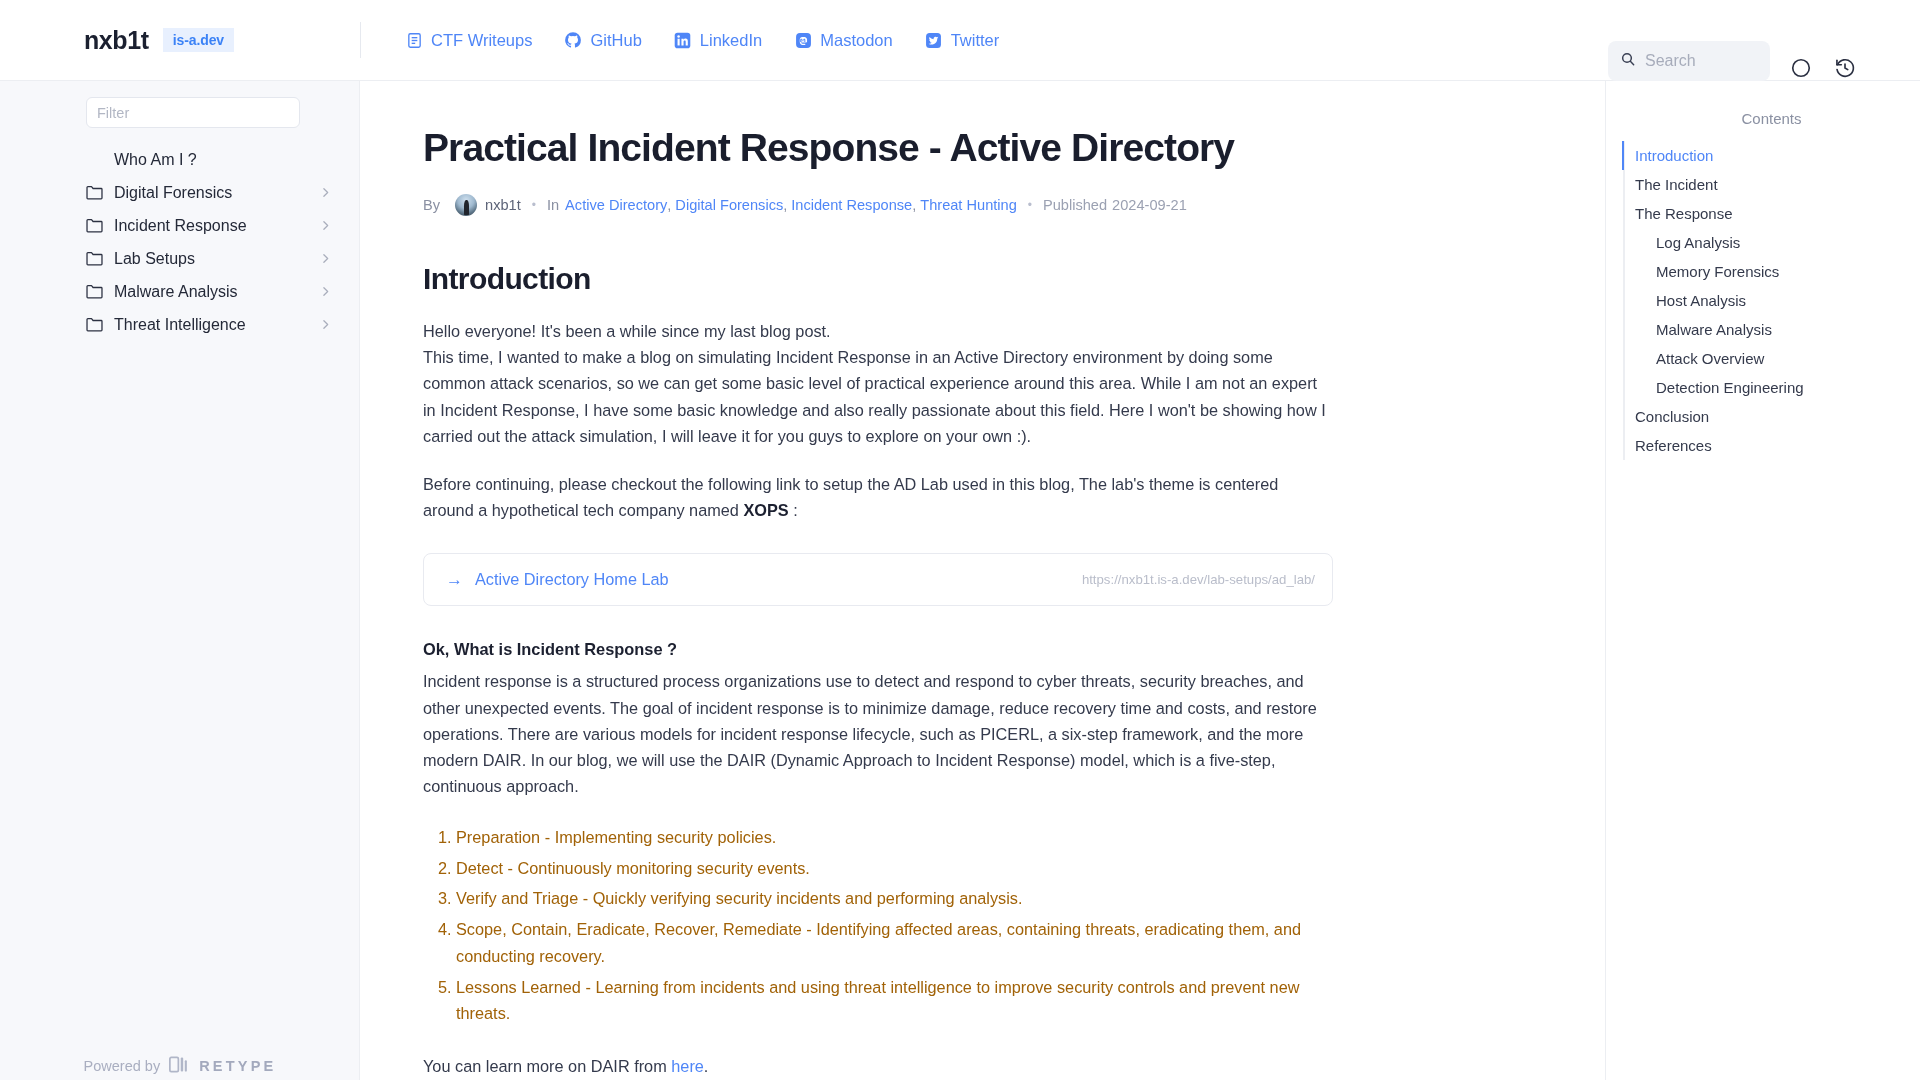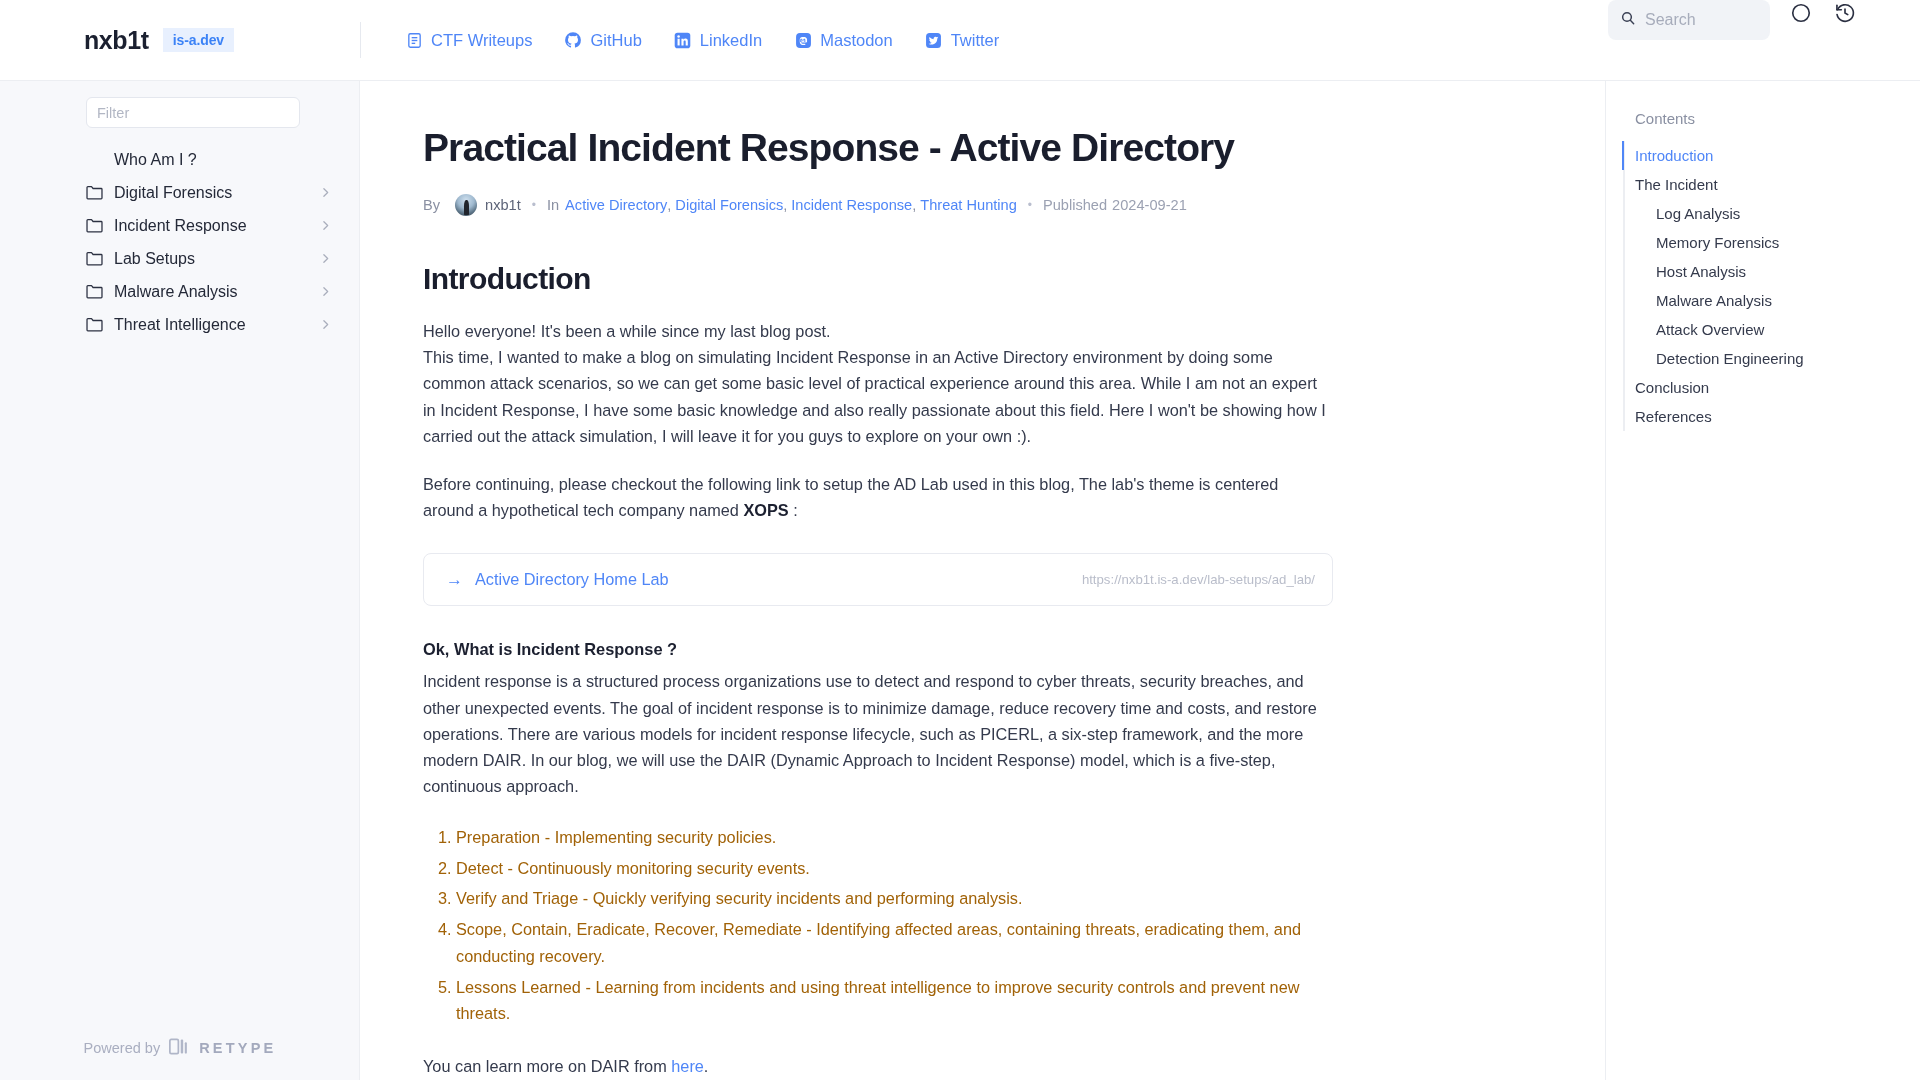--- a/index.html
+++ b/index.html
@@ -48,21 +48,21 @@
   .nav-link {
     display: flex; align-items: center; gap: 8px;
     color: #4f86f7; font-size: 16.5px;
     text-decoration: none; cursor: pointer;
     white-space: nowrap;
   }
   .nav-link .ico { display: flex; align-items: center; justify-content: center; width: 18px; height: 18px; }
 
   .hdr-right {
     position: absolute; right: 62px; top: 0; height: 81px;
-    display: flex; align-items: flex-start; gap: 18px;
+    display: flex; align-items: flex-end; gap: 18px;
   }
   .search-box {
     width: 162px; height: 40px;
     background: #f1f3f7; border-radius: 8px;
     display: flex; align-items: center; gap: 9px;
     padding: 0 12px;
     cursor: text;
   }
   .search-box .ph { color: #a7acbb; font-size: 16px; }
   .hdr-icon-btn {
@@ -99,21 +99,21 @@
     cursor: pointer;
     font-size: 16px; color: #242938;
     position: relative;
   }
   .tree-item.plain { padding-left: 114px; }
   .tree-item .folder { width: 17px; height: 17px; margin-right: 11px; display:flex; align-items:center; }
   .tree-item .label { flex: 1; white-space: nowrap; }
   .tree-item .chev { width: 14px; height: 14px; color: #a9aebc; display:flex; align-items:center; }
 
   .powered {
-    position: absolute; bottom: 22px; left: 0; width: 360px;
+    position: absolute; bottom: 4px; left: 0; width: 360px;
     display: flex; align-items: center; justify-content: center;
     gap: 9px;
     color: #a9aec0; font-size: 14.5px;
     cursor: pointer;
   }
   .retype-word {
     font-size: 14.5px; font-weight: 700; letter-spacing: 3.2px; color: #a3a9bd;
   }
 
   
@@ -190,20 +190,21 @@
     margin-bottom: 4.5px;
   }
 
   
   .toc {
     position: absolute; top: 81px; left: 1605px;
     width: 315px; height: 999px;
     background: #ffffff;
     border-left: 1px solid #eceef2;
     padding: 29px 12px 0 17px;
+    text-align: center;
   }
   .toc-head {
     font-size: 15px; color: #8a90a2;
     padding-left: 12px; margin-bottom: 14px;
   }
   .toc-list { position: relative; }
   .toc-rail {
     position: absolute; left: 0; top: 0; width: 2px; height: 100%;
     background: #eceef2;
   }
@@ -459,20 +460,21 @@
   <p class="body" style="margin-top:27px"><span>You can learn more on DAIR from </span><a class="inline">here</a><span>.</span></p>
 
 </div>
 
 <div class="toc">
   <div class="toc-head">Contents</div>
   <div class="toc-list">
     <div class="toc-rail"></div>
     <div class="toc-item active">Introduction</div>
     <div class="toc-item">The Incident</div>
+    <div class="toc-item">The Response</div>
     <div class="toc-item sub">Log Analysis</div>
     <div class="toc-item sub">Memory Forensics</div>
     <div class="toc-item sub">Host Analysis</div>
     <div class="toc-item sub">Malware Analysis</div>
     <div class="toc-item sub">Attack Overview</div>
     <div class="toc-item sub">Detection Engineering</div>
     <div class="toc-item">Conclusion</div>
     <div class="toc-item">References</div>
   </div>
 </div>

